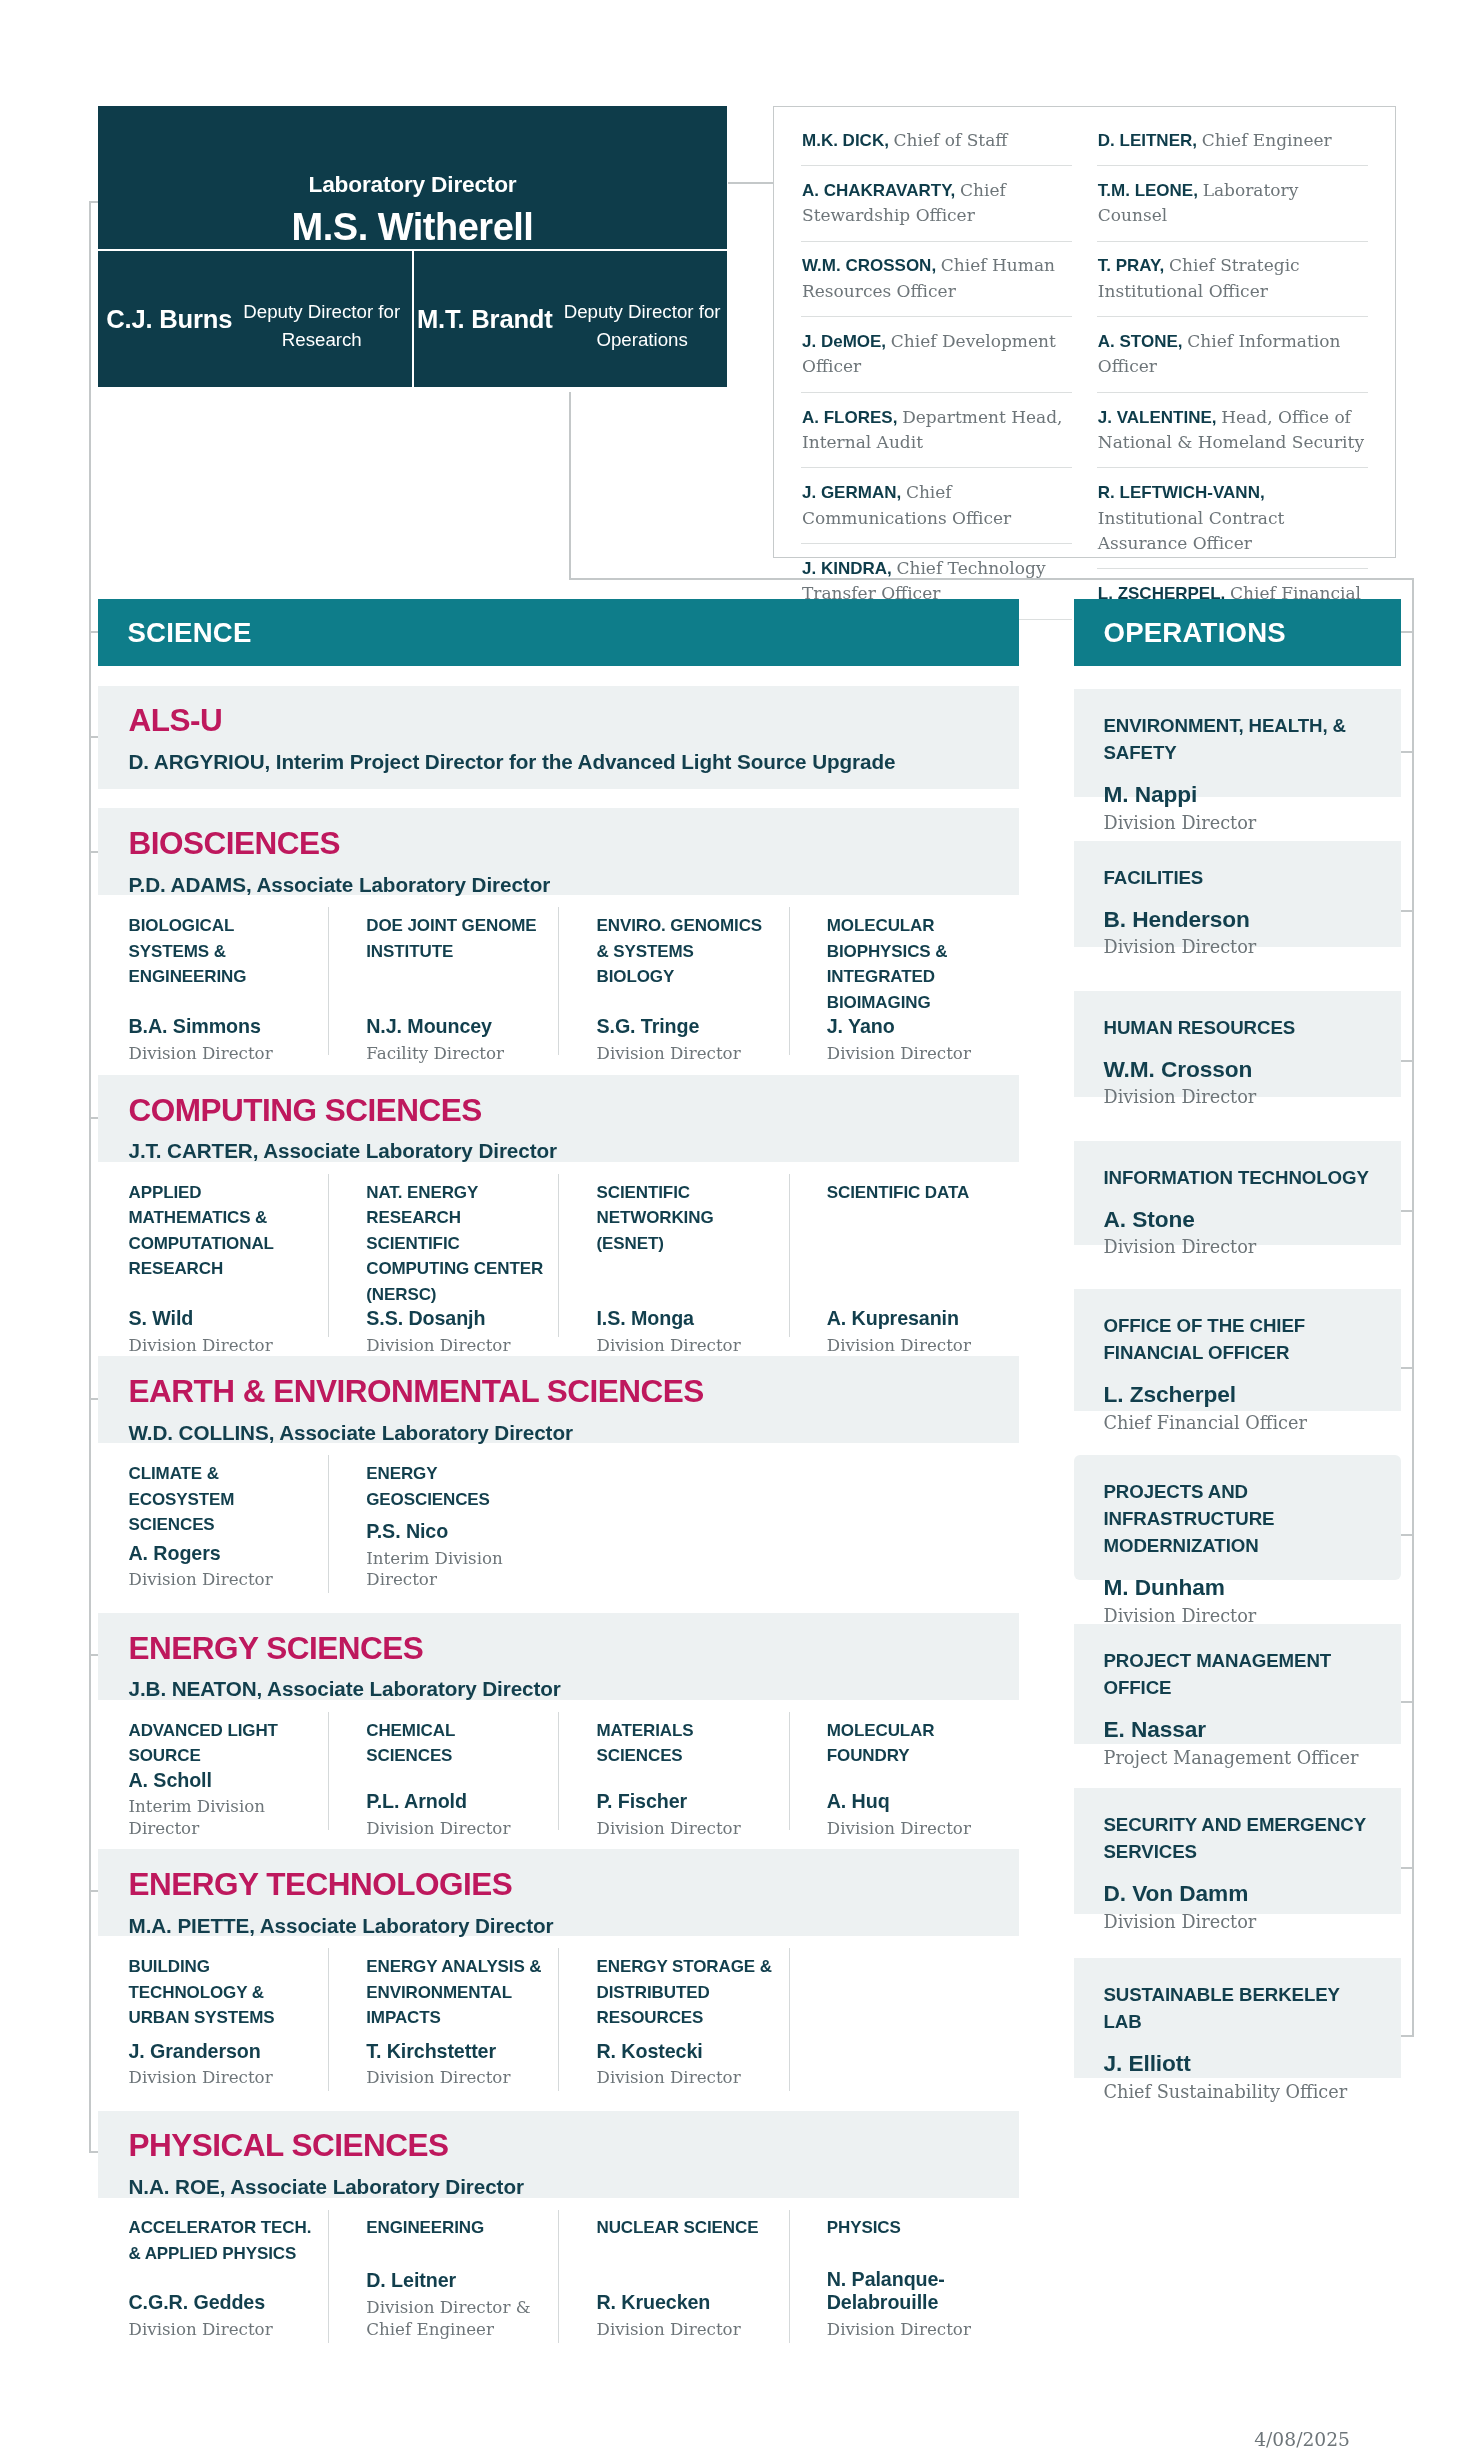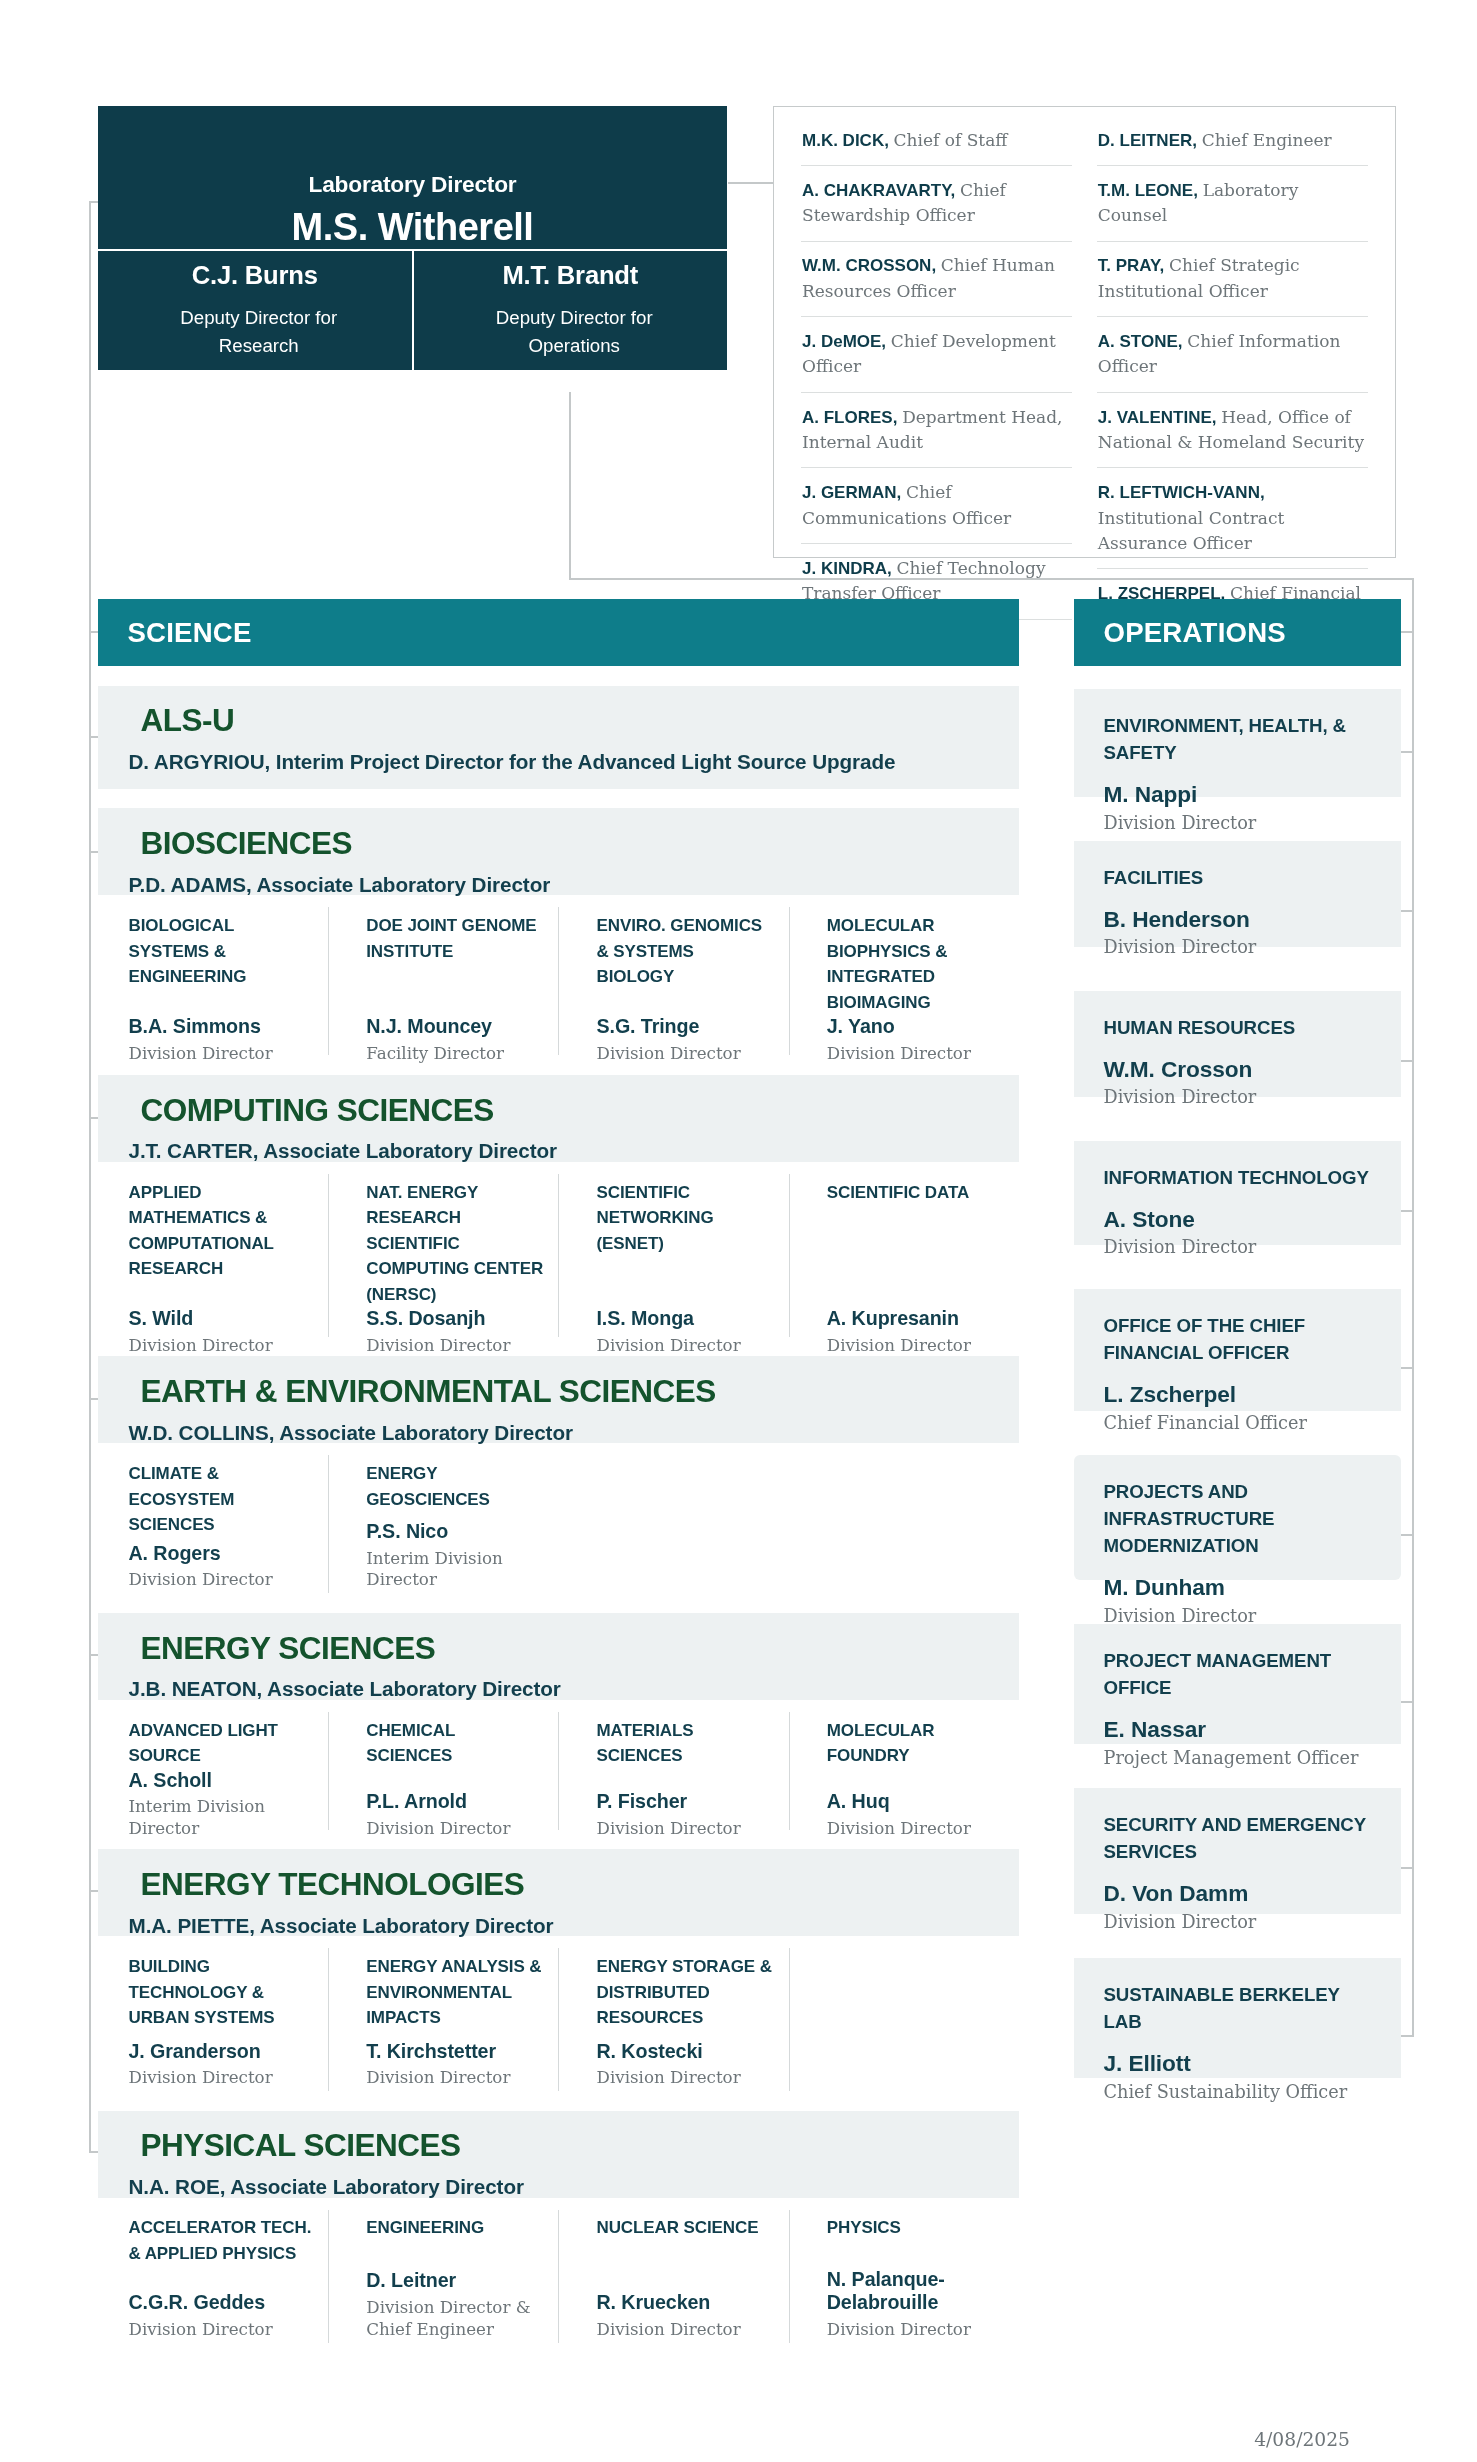--- a/index.html
+++ b/index.html
@@ -9,21 +9,21 @@
   
   .line{position:absolute;background:#c4c8c9;}
 
   
   .director-complex{position:absolute;left:98px;top:106px;width:629px;}
   .dir-top{height:143px;background:#0e3c4a;color:#ffffff;display:flex;flex-direction:column;
            align-items:center;justify-content:flex-end;text-align:center;}
   .dir-title{font-size:22.7px;font-weight:700;letter-spacing:-0.2px;}
   .dir-name{font-size:38px;font-weight:700;margin-top:7.9px;letter-spacing:-0.5px;}
   .dir-deps{display:flex;gap:2px;margin-top:2px;}
-  .dep{flex:1;height:119px;background:#0e3c4a;color:#ffffff;display:flex;flex-direction:column;
+  .dep{flex:1;height:136px;background:#0e3c4a;color:#ffffff;display:flex;flex-direction:row;
        align-items:center;justify-content:center;text-align:center;}
   .dep-name{font-size:25.6px;font-weight:700;letter-spacing:-0.2px;}
   .dep-sub{font-size:18.7px;line-height:1.5;margin-top:13.8px;max-width:163px;margin-left:8px;}
 
   
   .officers{position:absolute;left:773px;top:106px;width:623px;height:452px;box-sizing:border-box;
             border:1.5px solid #c6cacb;background:#ffffff;display:flex;gap:24.6px;padding:8.9px 27px;}
   .off-col{flex:1;min-width:0;}
   .officer-entry{padding:11.8px 1px;border-bottom:1px solid #dcdfdf;font-size:17px;line-height:1.5;}
   .off-name{font-weight:700;color:#0e3c4a;}
@@ -32,21 +32,21 @@
   
   .col-header{height:67px;background:#0e7d8a;color:#ffffff;display:flex;align-items:center;
               padding-left:29.5px;font-size:27.6px;font-weight:700;letter-spacing:0.2px;box-sizing:border-box;}
   #science-col{position:absolute;left:98px;top:599px;width:921px;}
   #ops-col{position:absolute;left:1074px;top:599px;width:327px;}
 
   
   .section-box{background:#edf1f2;margin-top:19.7px;height:87px;box-sizing:border-box;
                padding:16.7px 19.7px 0 30.5px;}
   #sci-box-0{height:103px;}
-  .section-title{font-size:31.5px;font-weight:700;color:#14532d;letter-spacing:-0.5px;margin-left:12px;}
+  .section-title{font-size:31.5px;font-weight:700;color:#be185d;letter-spacing:-0.5px;}
   .section-leader{font-size:20.7px;font-weight:700;color:#123f4d;margin-top:10.8px;letter-spacing:-0.1px;}
 
   .div-row{display:grid;grid-template-columns:repeat(4,1fr);position:relative;margin-top:11.8px;}
   .row-1{height:148px;}.row-2{height:163px;}.row-3{height:138px;}
   .row-4{height:118px;}.row-5{height:143px;}.row-6{height:133px;}
   .div-cell{display:flex;flex-direction:column;padding:5.9px 14.8px 0 38px;min-width:0;}
   .div-cell:first-child{padding-left:30.5px;}
   .div-head{font-size:17px;font-weight:700;color:#123f4d;line-height:1.5;letter-spacing:-0.1px;}
   .div-person{margin-top:auto;padding-bottom:2px;}
   .div-name{font-size:19.7px;font-weight:700;color:#123f4d;letter-spacing:-0.1px;}

